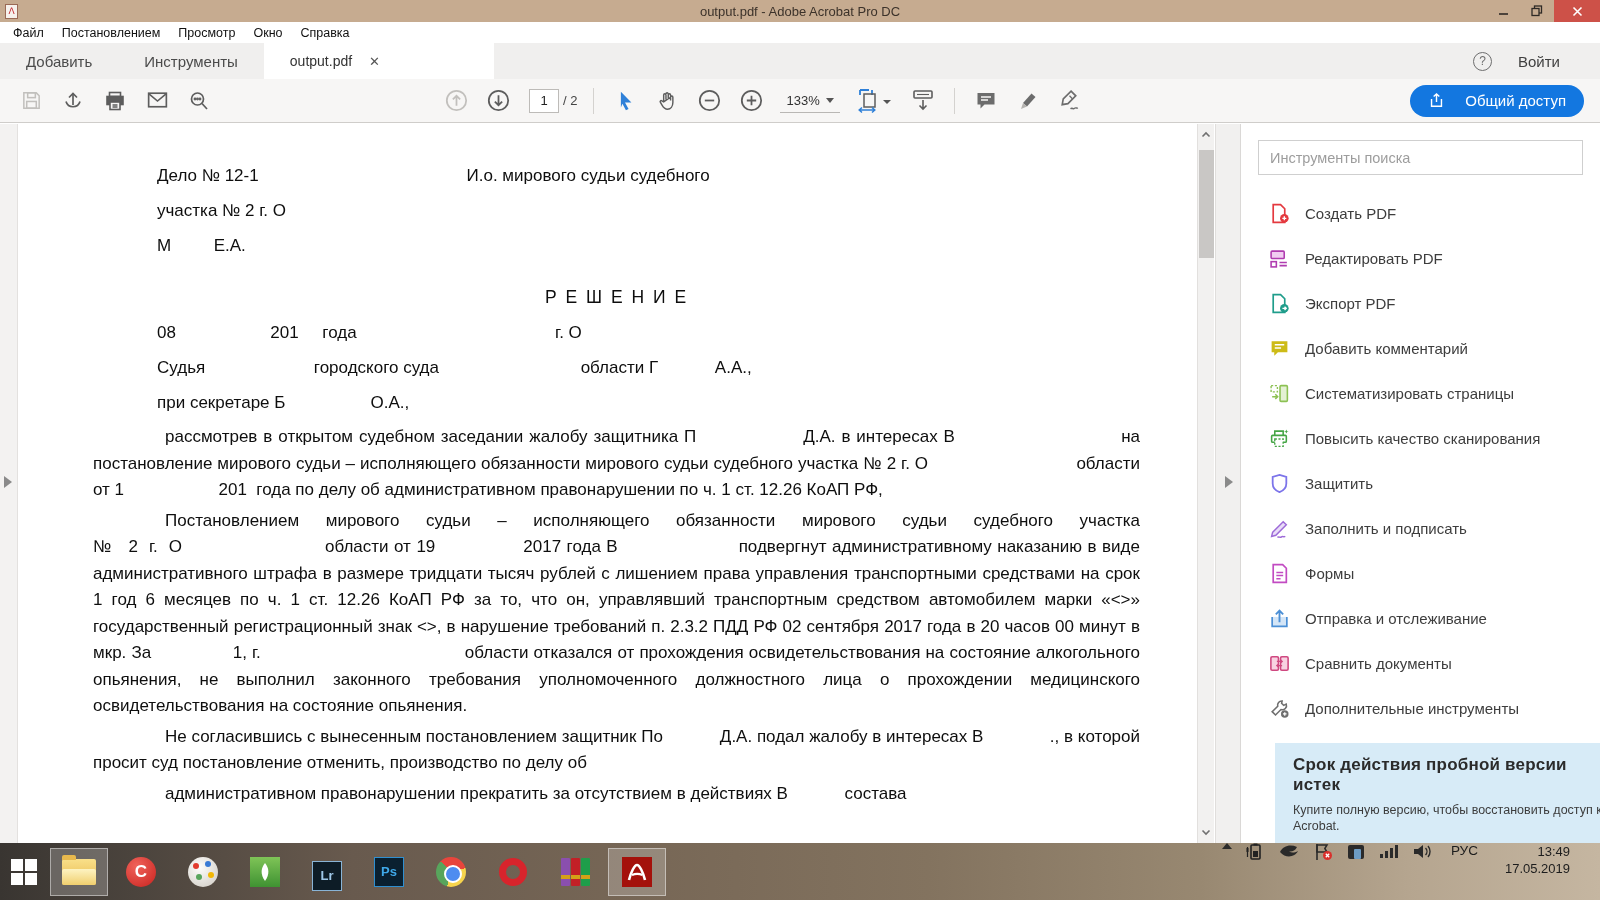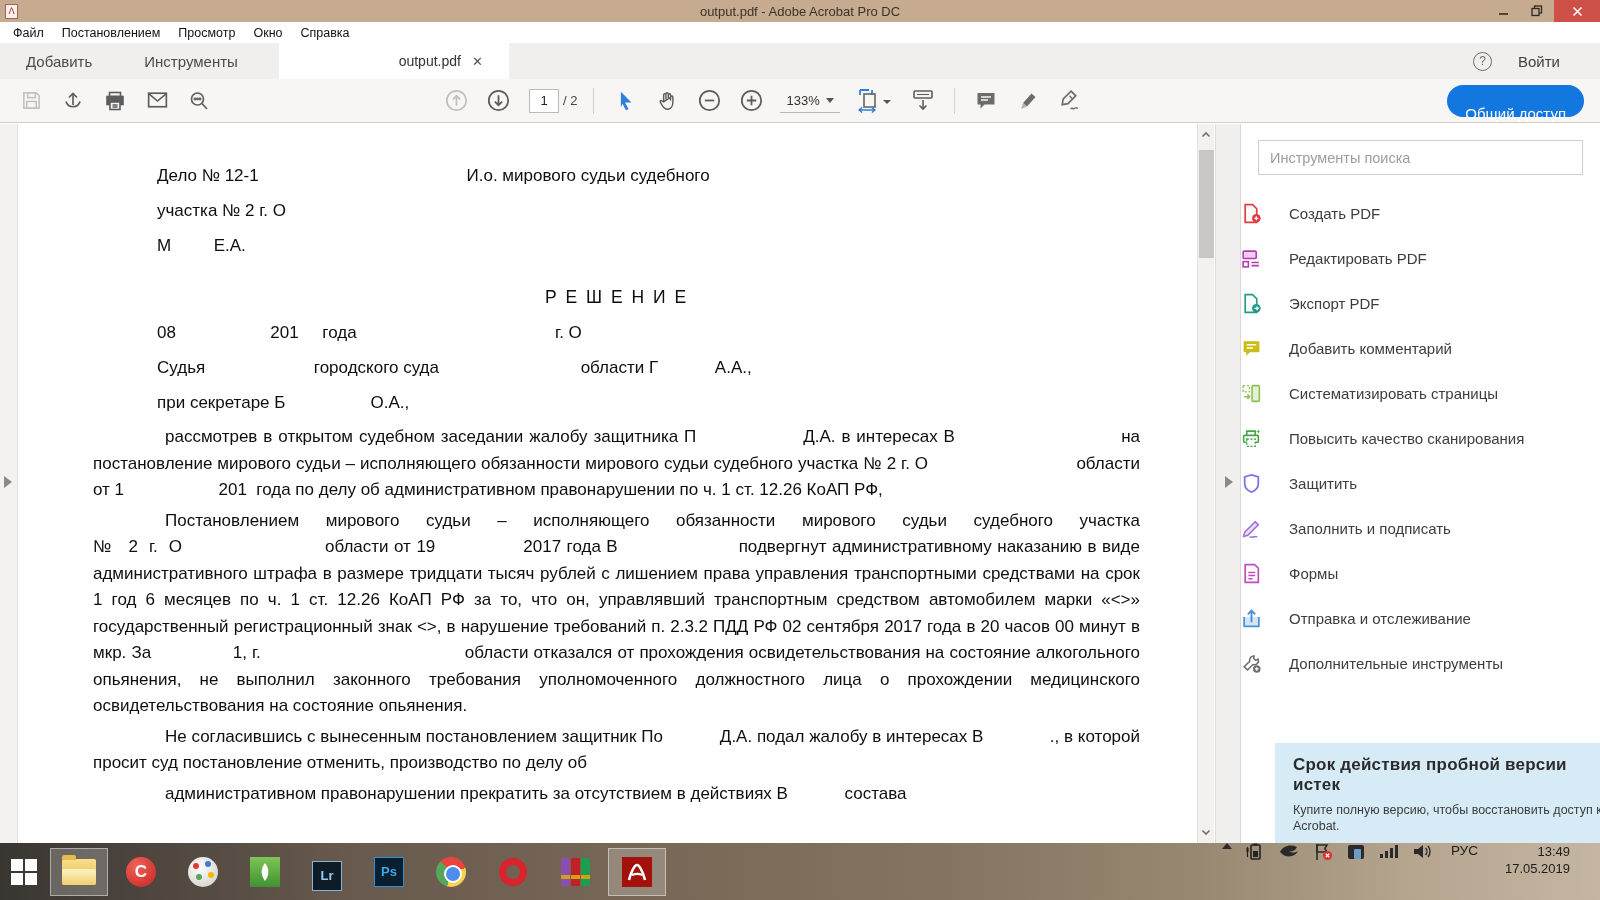--- a/index.html
+++ b/index.html
@@ -18,42 +18,42 @@
 
   
   .menubar { position:absolute; left:0; top:22px; width:100%; height:21px; background:#ffffff;
              display:flex; align-items:center; padding-left:4px; }
   .menu-item { font-size:12.5px; color:#111; padding:0 9px; cursor:default; }
 
   
   .tabbar { position:absolute; left:0; top:43px; width:100%; height:36px; background:#f0efee;
             display:flex; align-items:stretch; }
   .tab { display:flex; align-items:center; padding:0 26px; font-size:15px; color:#4b4b4b; }
-  .tab.doc-tab { background:#ffffff; color:#333; min-width:230px; justify-content:flex-end; gap:11px; font-size:14px;margin-left:15px; }
+  .tab.doc-tab { background:#ffffff; color:#333; min-width:230px; justify-content:flex-start; gap:17px; font-size:14px; }
   .tab-close { font-size:13px; color:#555; }
   .tabbar-right { margin-left:auto; display:flex; align-items:center; gap:26px; padding-right:40px; }
   .help-circle { width:19px; height:19px; border:1.5px solid #6e6e6e; border-radius:50%; color:#6e6e6e;
                  font-size:12px; display:flex; align-items:center; justify-content:center; }
   .signin { font-size:15px; color:#3f3f3f; }
 
   
   .toolbar { position:absolute; left:0; top:79px; width:100%; height:44px; background:#f7f6f5;
              border-bottom:1px solid #cfcdca; display:flex; align-items:center; }
   .tb-group { display:flex; align-items:center; }
   .tb-btn { width:30px; height:30px; display:flex; align-items:center; justify-content:center; margin:0 6px; }
   .tb-divider { width:1px; height:26px; background:#d4d2cf; margin:0 10px; }
   .page-box { width:30px; height:24px; border:1px solid #bdbbb8; background:#fff; text-align:center;
               font-size:13px; color:#222; margin:0 4px 0 10px; }
   .page-total { font-size:13px; color:#444; margin-right:6px; }
   .zoom-ctl { display:flex; align-items:center; gap:6px; border-bottom:1px solid #b9b7b4; padding:4px 6px; margin:0 8px; }
   .zoom-val { font-size:13px; color:#333; }
   .caret-down { width:0; height:0; border-left:4px solid transparent; border-right:4px solid transparent;
                 border-top:5px solid #555; }
   .share-btn { margin-left:auto; margin-right:16px; background:#1377e0; color:#fff; border-radius:16px;
-               height:32px; display:flex; align-items:center; gap:20px; padding:0 18px; font-size:15px;flex-direction:column; }
+               height:32px; display:flex; align-items:center; gap:20px; padding:0 18px; font-size:15px; }
 
   
   .main { position:absolute; left:0; top:124px; width:1600px; height:719px; background:#fff; }
   .left-strip { position:absolute; left:0; top:0; width:18px; height:100%; background:#f3f2f1; border-right:1px solid #e3e1df; }
   .expand-arrow { position:absolute; top:352px; left:4px; width:0; height:0;
                   border-top:6px solid transparent; border-bottom:6px solid transparent; border-left:8px solid #8a8a8a; }
   .doc-area { position:absolute; left:19px; top:0; width:1178px; height:100%; background:#ffffff; overflow:hidden; }
   .doc-page { padding:34px 57px 0 74px; color:#0e0e0e; font-size:17px; }
   .doc-line { white-space:pre; line-height:35px; margin-left:64px; }
   .doc-heading { text-align:center; line-height:36px; letter-spacing:2px; margin-top:16px; font-size:17.5px; }
@@ -67,21 +67,21 @@
   .right-strip { position:absolute; left:1215px; top:0; width:25px; height:100%; background:#f1f0ef; border-left:1px solid #e0dedc; }
   .right-strip .expand-arrow { left:9px; }
 
   
   .sidebar { position:absolute; left:1240px; top:0; width:360px; height:100%; background:#ffffff; border-left:1px solid #dad8d6; }
   .search-box { margin:16px 17px 6px 17px; height:35px; border:1px solid #cfcfcf; display:flex; align-items:center; }
   .search-box input { border:none; outline:none; width:100%; font-size:14.5px; padding:0 11px; color:#333;
                       font-family:"Liberation Sans", sans-serif; background:transparent; }
   .search-box input::placeholder { color:#9d9d9d; }
   .tool-list { padding:10px 0 0 0; }
-  .tool-item { display:flex; align-items:center; gap:27px; height:45px; cursor:default; }
+  .tool-item { display:flex; align-items:center; gap:15px; height:45px; padding-left:28px; cursor:default; }
   .tool-item .ticon { width:21px; height:21px; flex:0 0 21px; display:flex; align-items:center; justify-content:center; }
   .tool-item .tlabel { font-size:15px; color:#3d3d3d; }
   .trial-panel { position:absolute; left:0; bottom:0; width:100%; height:100px; background:#d7ebf7; padding:12px 18px 0 18px;margin-left:34px; }
   .trial-title { font-size:17px; font-weight:bold; color:#2b2b2b; letter-spacing:0.2px; }
   .trial-body { font-size:12.5px; color:#3c3c3c; line-height:16px; margin-top:7px; }
   .trial-links { margin-top:8px; display:flex; align-items:center; gap:10px; font-size:13px; }
   .trial-link { color:#1473e6; font-weight:bold; }
   .trial-sep { color:#9db6c6; }
 
   
@@ -450,20 +450,30 @@
         <div class="tool-item">
           <span class="ticon">
             <svg width="21" height="21" viewBox="0 0 20 20">
                 <path d="M3 8.5v9h14v-9" fill="#d3e5f7" stroke="#4b8fd6" stroke-width="1.6"></path>
                 <path d="M10 13.5V2.5M6.5 6L10 2.5 13.5 6" fill="none" stroke="#4b8fd6" stroke-width="1.8"></path>
               </svg>
           </span>
           <span class="tlabel">Отправка и отслеживание</span>
         </div>
 
+        <div class="tool-item">
+          <span class="ticon">
+            <svg width="21" height="21" viewBox="0 0 20 20">
+                <rect x="1.8" y="3.5" width="7.2" height="13" rx="1.2" fill="#f8d2e2" stroke="#cf4880" stroke-width="1.5"></rect>
+                <rect x="11" y="3.5" width="7.2" height="13" rx="1.2" fill="#f8d2e2" stroke="#cf4880" stroke-width="1.5"></rect>
+                <path d="M7.5 8h5M10.8 6.4L12.6 8l-1.8 1.6M12.5 12h-5M9.2 10.4L7.4 12l1.8 1.6" fill="none" stroke="#cf4880" stroke-width="1.2"></path>
+              </svg>
+          </span>
+          <span class="tlabel">Сравнить документы</span>
+        </div>
 
         <div class="tool-item">
           <span class="ticon">
             <svg width="21" height="21" viewBox="0 0 20 20">
                 <path d="M12.5 2.8a4 4 0 0 0-4.2 5L3 13l3.2 3.2 5.2-5.2a4 4 0 0 0 5-5.2l-2.4 1.2-2-2z" fill="none" stroke="#6f6f6f" stroke-width="1.5"></path>
                 <circle cx="15" cy="15.2" r="3.6" fill="#6f6f6f"></circle>
                 <path d="M15 13.5v3.4M13.3 15.2h3.4" stroke="#fff" stroke-width="1.2"></path>
               </svg>
           </span>
           <span class="tlabel">Дополнительные инструменты</span>

